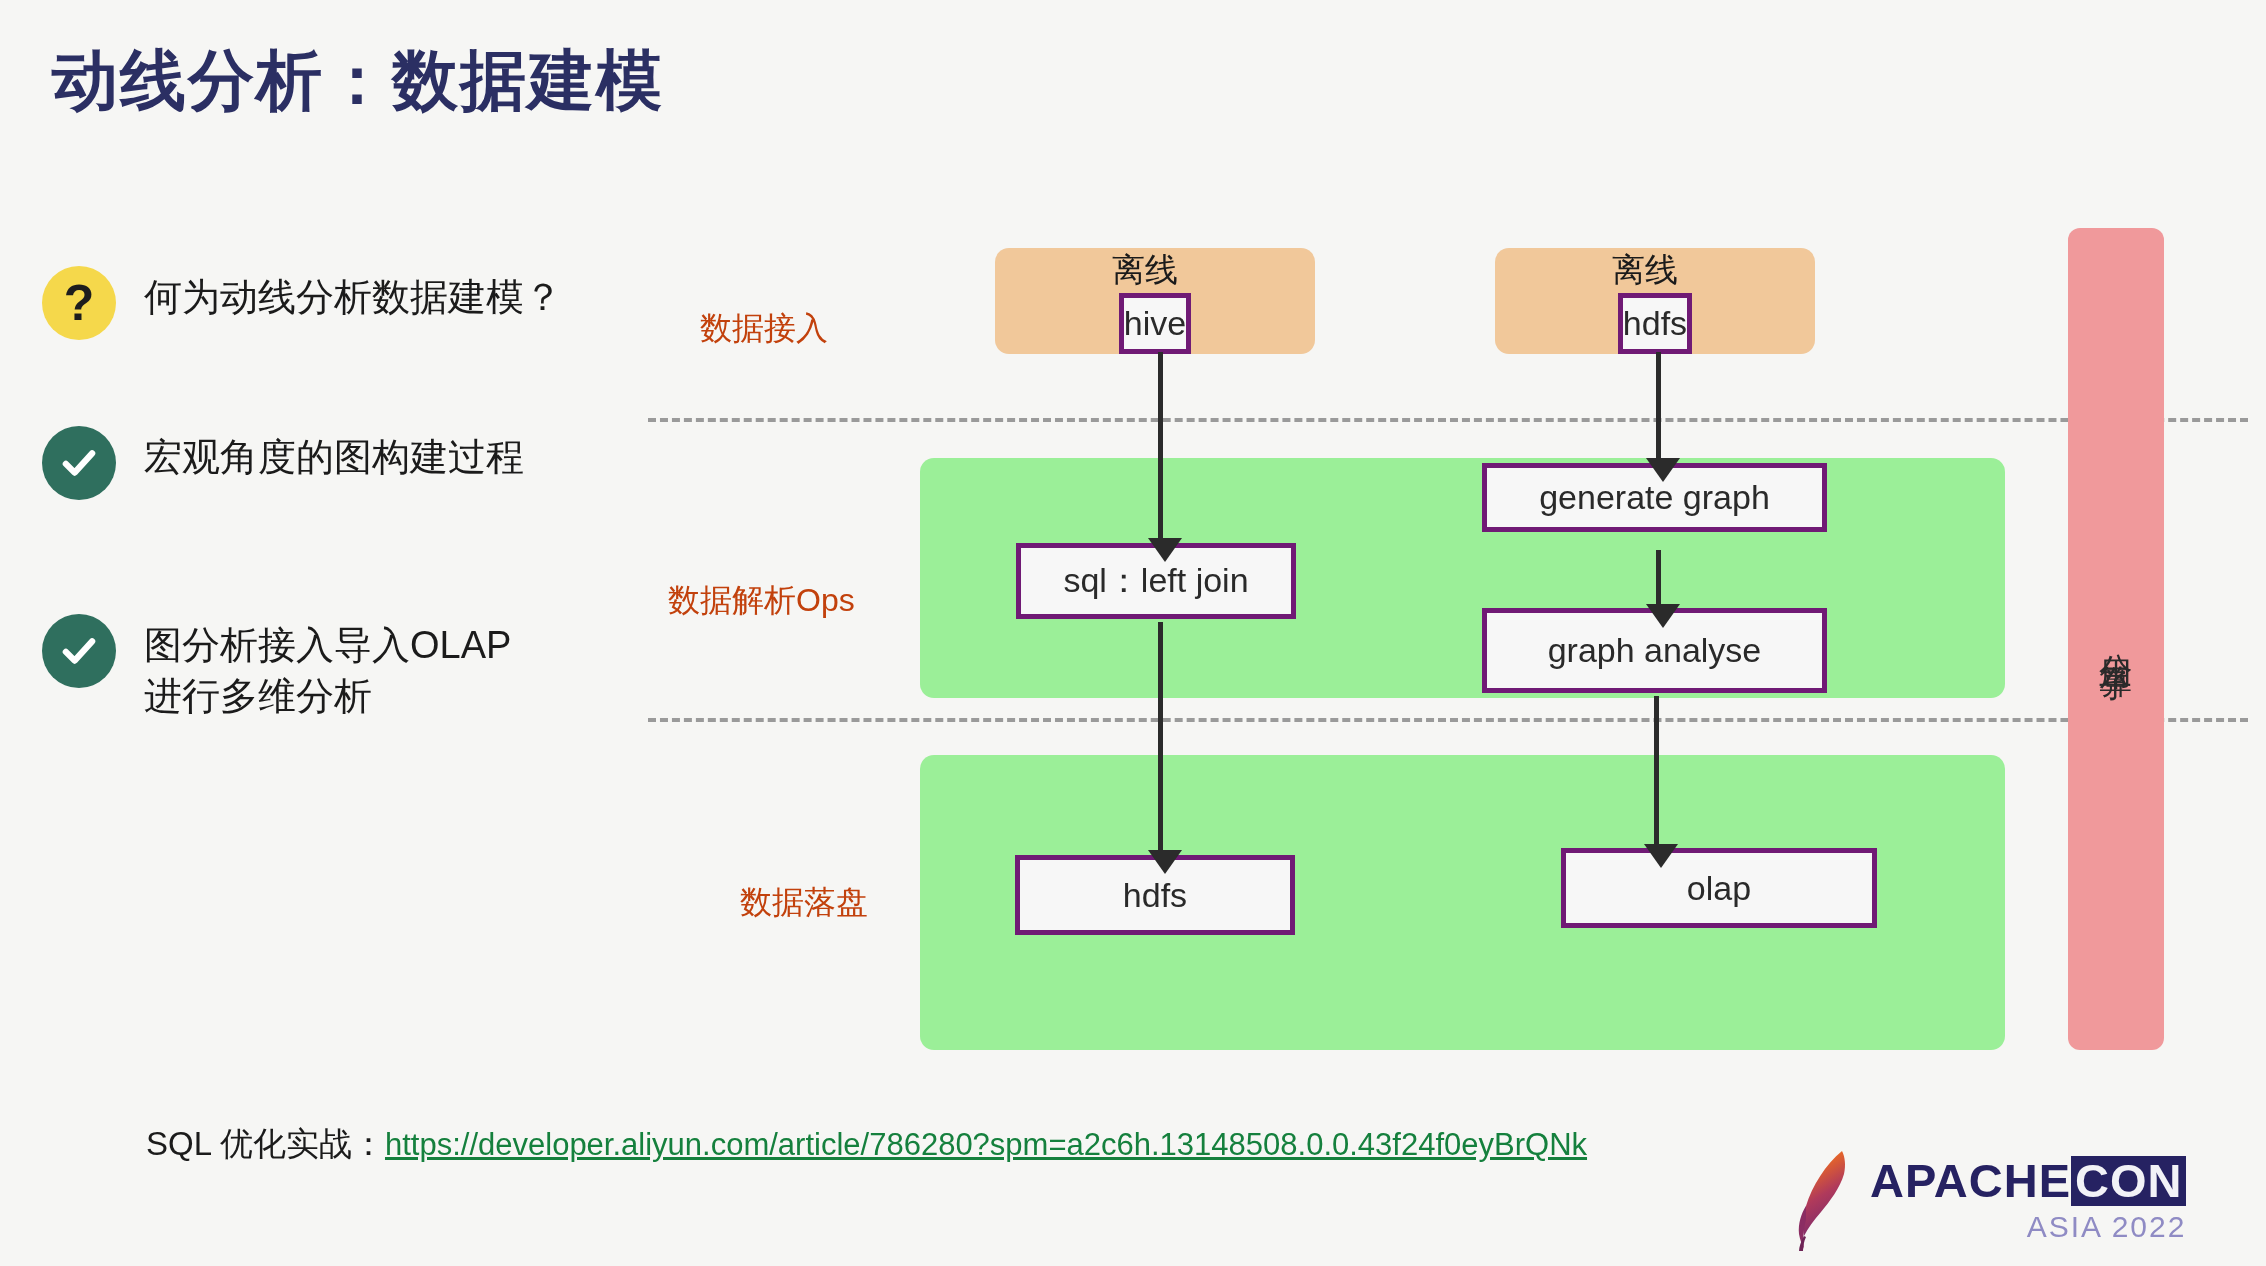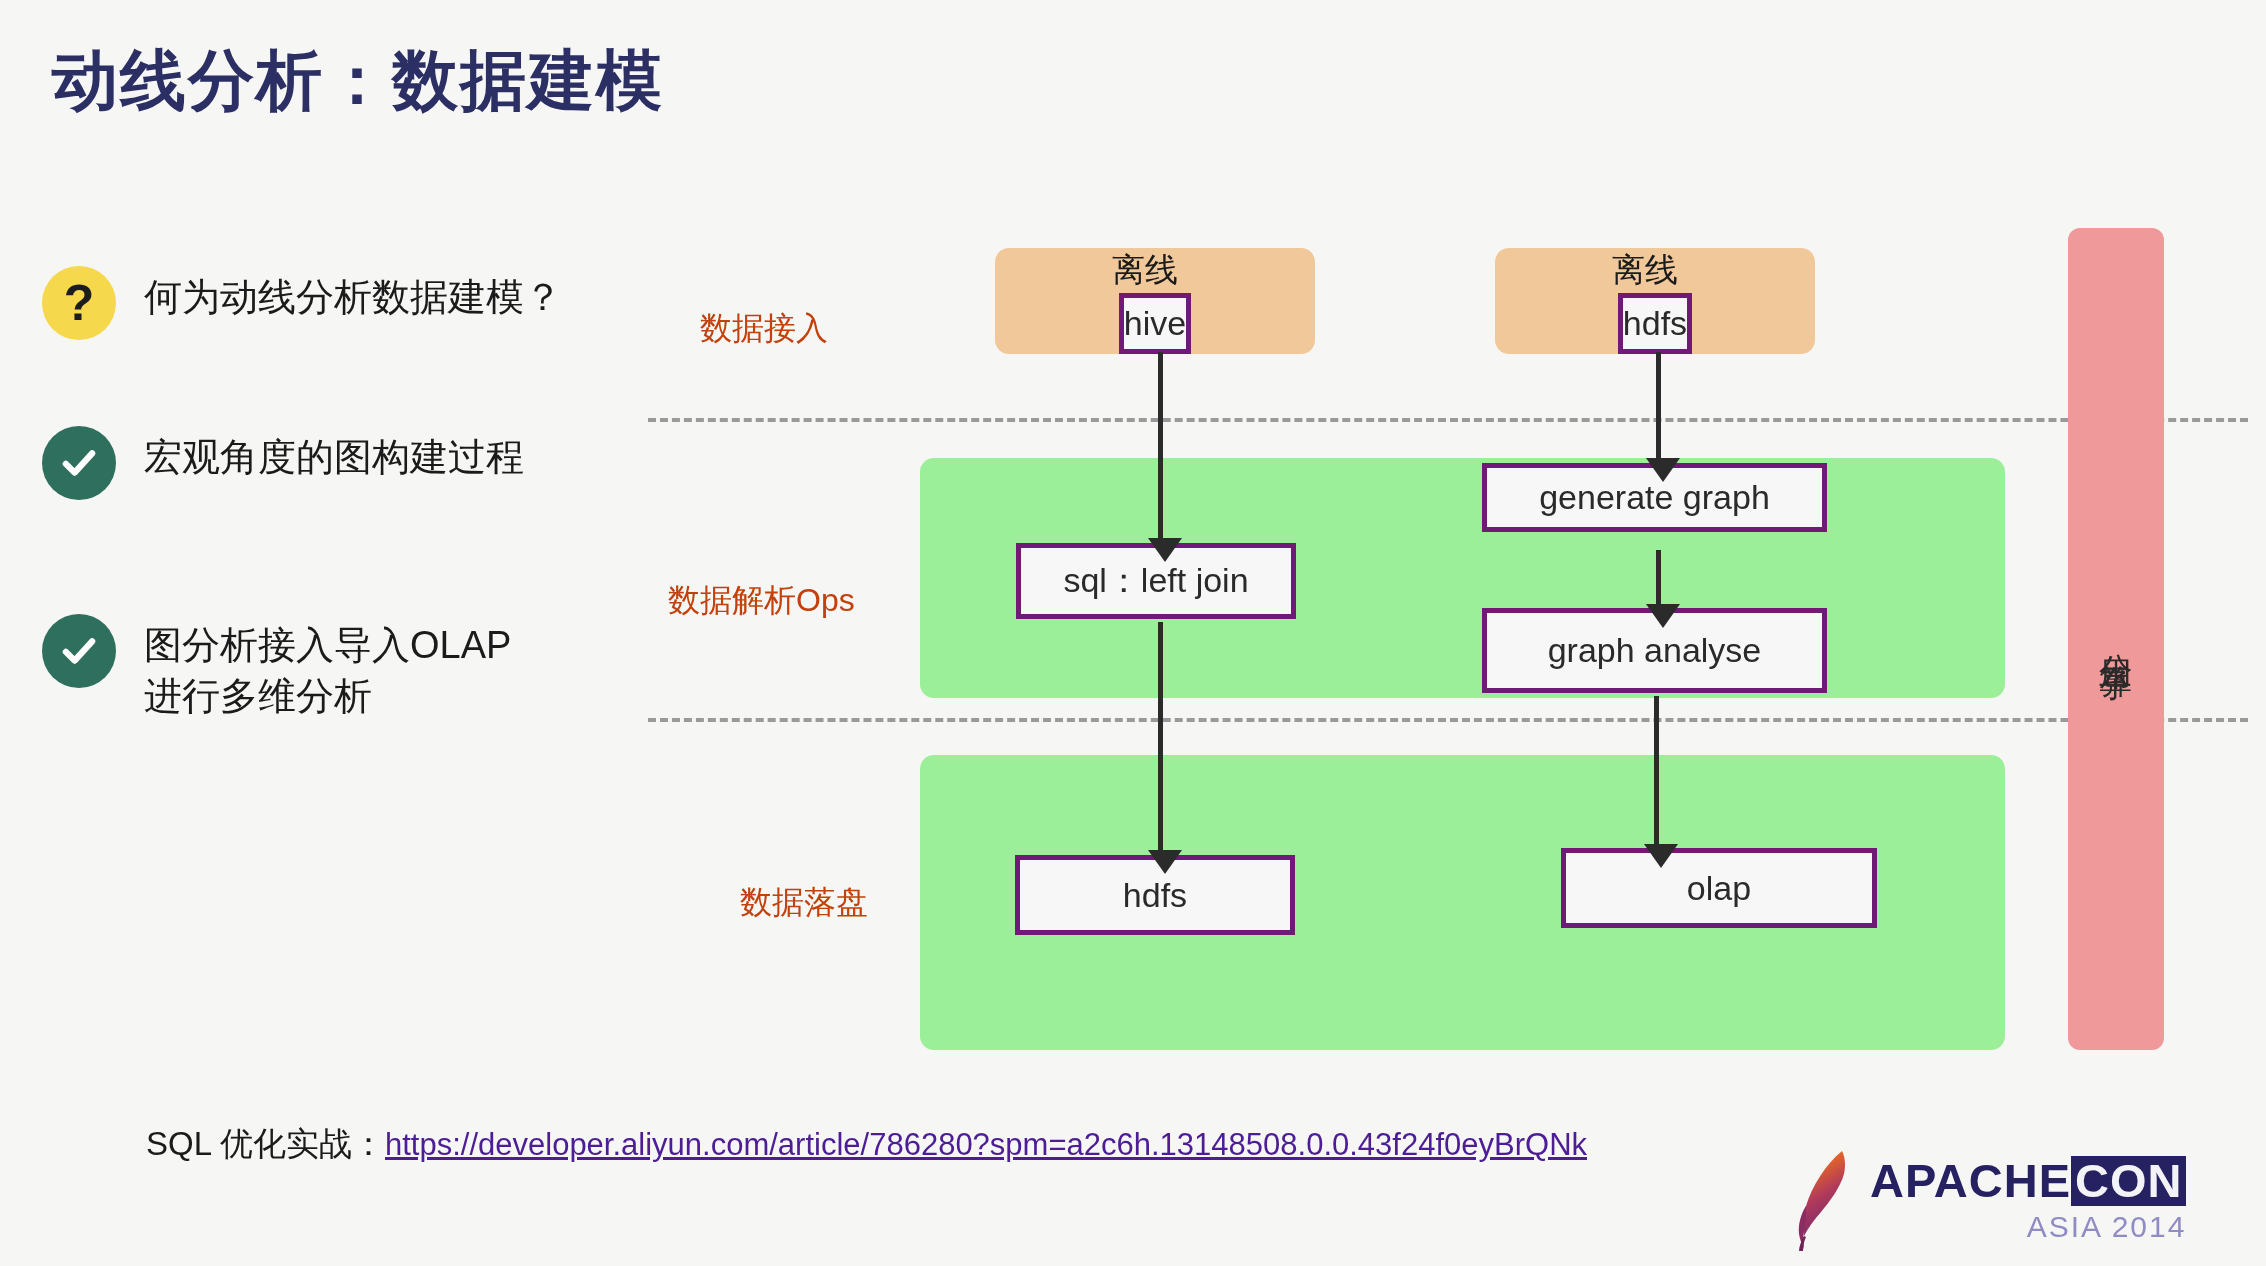--- a/index.html
+++ b/index.html
@@ -182,21 +182,21 @@
     position: absolute;
     left: 146px;
     top: 1122px;
     display: flex;
     align-items: baseline;
     font-size: 33px;
     color: #1b1b1b;
     white-space: nowrap;
   }
   #footer-link {
-    color: #4c1d95;
+    color: #15803d;
     text-decoration: underline;
     font-size: 31px;
   }
 
   
   #apachecon-logo {
     position: absolute;
     left: 1790px;
     top: 1148px;
     display: flex;
@@ -317,17 +317,17 @@
       </defs>
       <path d="M52 3 C36 16 22 38 16 58 C13 68 12 78 14 88 C18 80 24 72 31 64 C40 53 50 40 54 26 C56 17 55 9 52 3 Z" fill="url(#featherGrad)"></path>
       <path d="M16 58 C11 66 8 76 9 86 C10 92 12 97 14 101 C13 92 13 82 16 72 Z" fill="#8b2d63"></path>
       <path d="M14 88 C11 93 9 99 9 103 L13 103 C13 98 14 93 16 89 Z" fill="#6d2456"></path>
     </svg>
     <div id="logo-text">
       <div id="logo-row-main">
         <span id="logo-apache">APACHE</span>
         <span id="logo-con">CON</span>
       </div>
-      <div id="logo-asia">ASIA 2014</div>
+      <div id="logo-asia">ASIA 2022</div>
     </div>
   </div>
 
 </div>
 
 </body></html>

